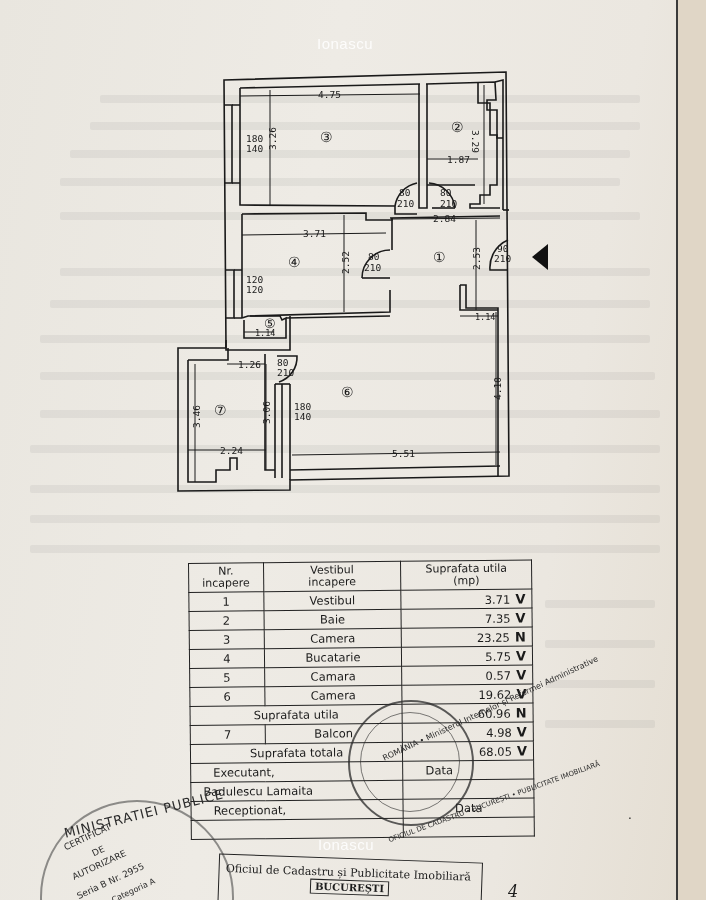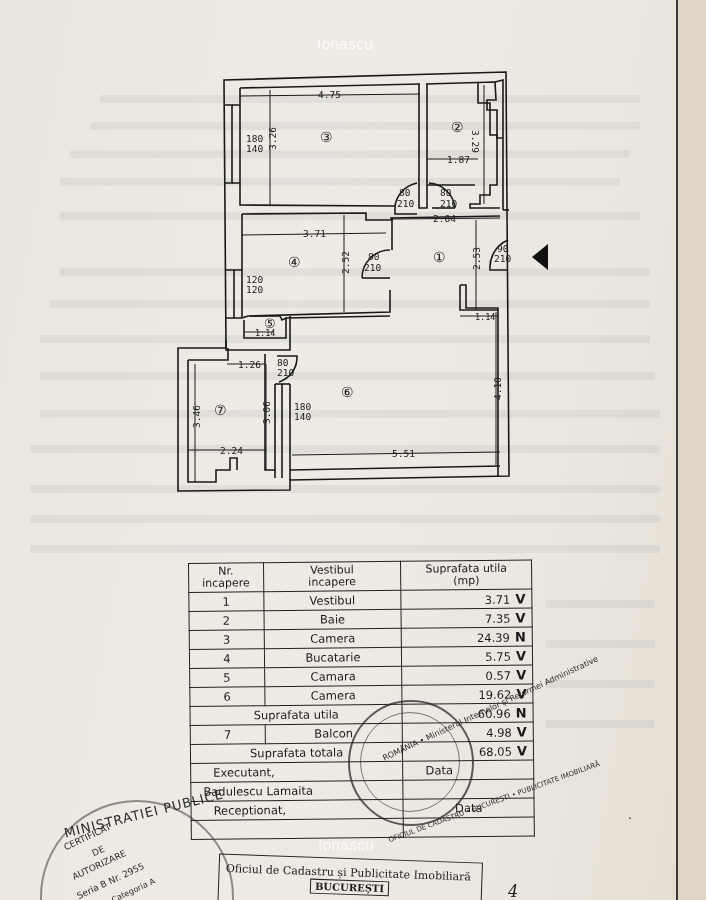--- a/index.html
+++ b/index.html
@@ -198,21 +198,21 @@
     <td class="c-area"><span>3.71</span><span class="check">V</span></td>
   </tr>
   <tr>
     <td class="c-nr">2</td>
     <td class="c-name">Baie</td>
     <td class="c-area"><span>7.35</span><span class="check">V</span></td>
   </tr>
   <tr>
     <td class="c-nr">3</td>
     <td class="c-name">Camera</td>
-    <td class="c-area"><span>24.39</span><span class="check">N</span></td>
+    <td class="c-area"><span>23.25</span><span class="check">N</span></td>
   </tr>
   <tr>
     <td class="c-nr">4</td>
     <td class="c-name">Bucatarie</td>
     <td class="c-area"><span>5.75</span><span class="check">V</span></td>
   </tr>
   <tr>
     <td class="c-nr">5</td>
     <td class="c-name">Camara</td>
     <td class="c-area"><span>0.57</span><span class="check">V</span></td>

